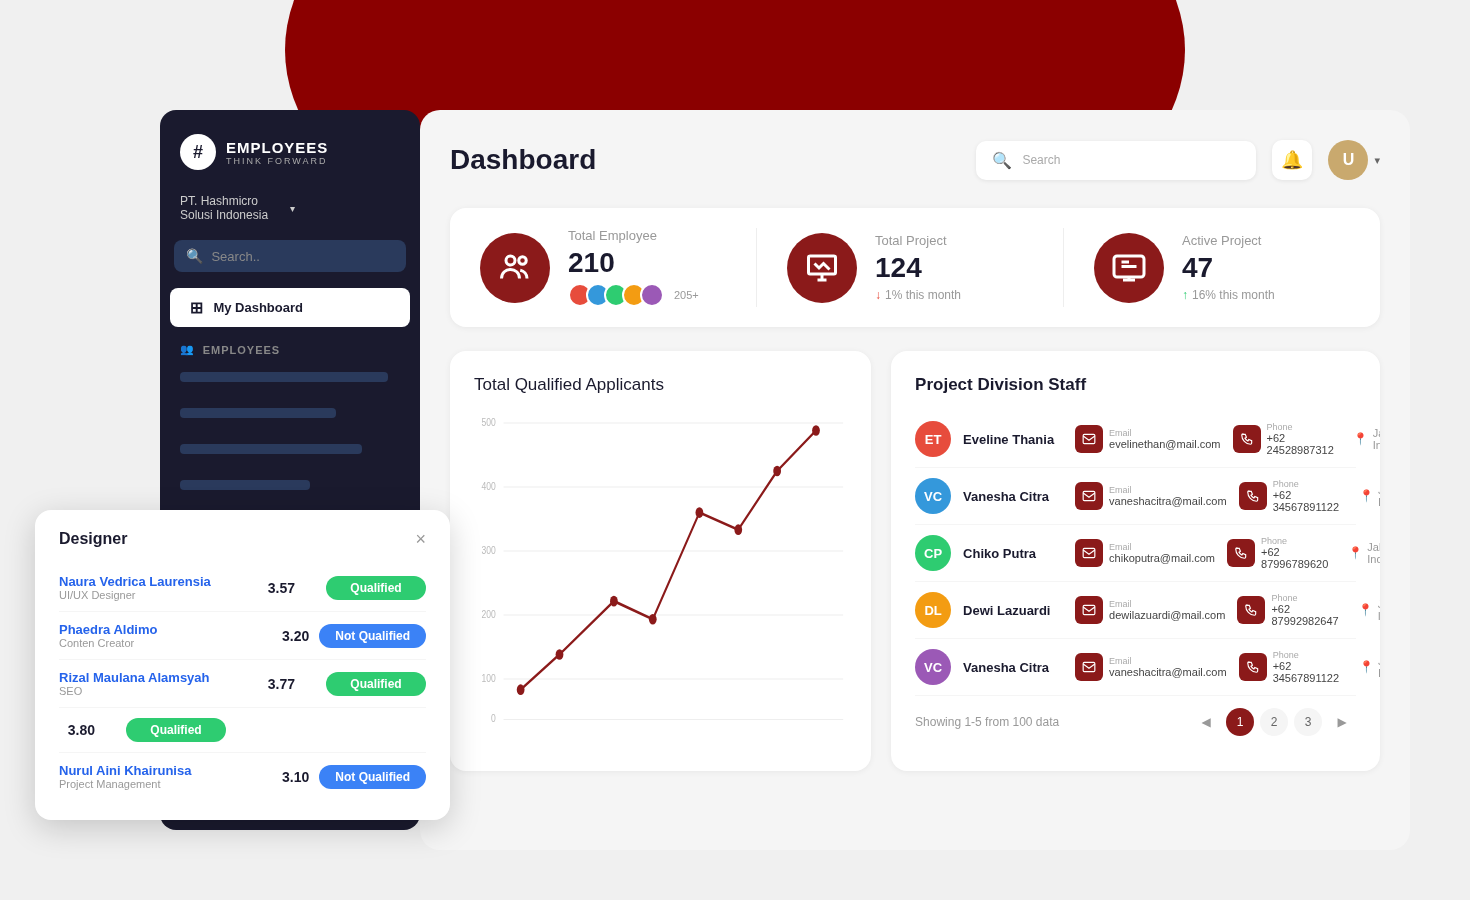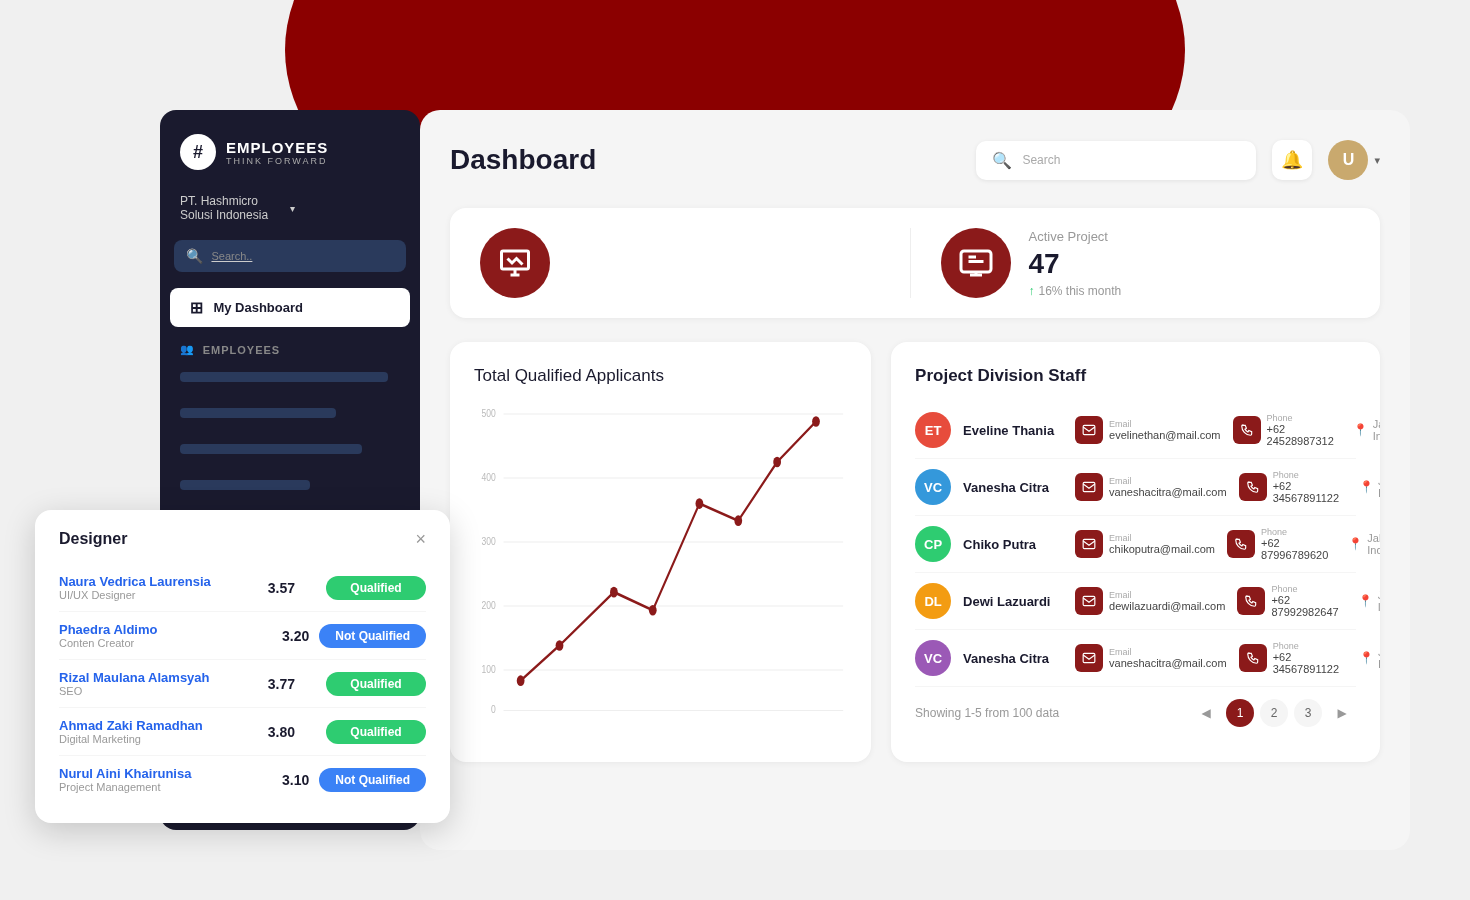--- a/index.html
+++ b/index.html
@@ -92,23 +92,22 @@
       display: flex;
       align-items: center;
       padding: 8px 12px;
       gap: 8px;
     }
     .sidebar-search input {
       background: transparent;
       border: none;
       outline: none;
       color: #ccc;
-      font-size: 11px;
+      font-size: 13px;
       width: 100%;
-      text-decoration: underline;
     }
     .sidebar-search input::placeholder { color: #888; }
 
     .sidebar-nav-item {
       display: flex;
       align-items: center;
       padding: 10px 20px;
       gap: 10px;
       cursor: pointer;
       color: #ccc;
@@ -535,28 +534,60 @@
       </div>
       <div class="avatar-wrapper">
         <div class="avatar-btn">U</div>
         <span class="avatar-chevron">▾</span>
       </div>
     </div>
   </div>
 
   <div class="stats-row">
 
+    <div class="stat-item">
+      <div class="stat-icon-circle">
+        <svg viewBox="0 0 24 24">
+          <circle cx="9" cy="7" r="3" stroke-width="2"></circle>
+          <path d="M3 19c0-4 3-6 6-6s6 2 6 6" stroke-width="2"></path>
+          <circle cx="17" cy="7" r="2.5" stroke-width="2"></circle>
+          <path d="M20 19c0-3-2-5-4.5-5.5" stroke-width="2"></path>
+        </svg>
+      </div>
+      <div class="stat-info">
+        <div class="stat-label">Total Employee</div>
+        <div class="stat-value">210</div>
+        <div class="stat-sub">
+          <div class="avatar-row">
+            <div class="avatar-mini a1"></div>
+            <div class="avatar-mini a2"></div>
+            <div class="avatar-mini a3"></div>
+            <div class="avatar-mini a4"></div>
+            <div class="avatar-mini a5"></div>
+          </div>
+          <span class="plus-count">205+</span>
+        </div>
+      </div>
+    </div>
 
     <div class="stat-item">
       <div class="stat-icon-circle">
         <svg viewBox="0 0 24 24">
           <rect x="3" y="4" width="18" height="12" rx="1" stroke-width="2"></rect>
           <path d="M12 16v4M9 20h6" stroke-width="2"></path>
           <path d="M7 9l3 3 3-3 4 4" stroke-width="2"></path>
         </svg>
+      </div>
+      <div class="stat-info">
+        <div class="stat-label">Total Project</div>
+        <div class="stat-value">124</div>
+        <div class="stat-sub">
+          <span class="down">↓</span>
+          <span>1% this month</span>
+        </div>
       </div>
     </div>
 
     <div class="stat-item">
       <div class="stat-icon-circle">
         <svg viewBox="0 0 24 24">
           <rect x="2" y="4" width="20" height="14" rx="2" stroke-width="2"></rect>
           <path d="M8 20h8M12 18v2" stroke-width="2"></path>
           <path d="M7 11h10M7 8h5" stroke-width="2"></path>
         </svg>
@@ -818,24 +849,20 @@
   </div>
       <div class="candidate-row">
     <div class="candidate-info">
       <div class="candidate-name">Rizal Maulana Alamsyah</div>
       <div class="candidate-role">SEO</div>
     </div>
     <div class="candidate-score">3.77</div>
     <div class="badge qualified">Qualified</div>
   </div>
       <div class="candidate-row">
-    <div class="candidate-info">
-      <div class="candidate-name">Ahmad Zaki Ramadhan</div>
-      <div class="candidate-role">Digital Marketing</div>
-    </div>
     <div class="candidate-score">3.80</div>
     <div class="badge qualified">Qualified</div>
   </div>
       <div class="candidate-row">
     <div class="candidate-info">
       <div class="candidate-name">Nurul Aini Khairunisa</div>
       <div class="candidate-role">Project Management</div>
     </div>
     <div class="candidate-score">3.10</div>
     <div class="badge not-qualified">Not Qualified</div>

